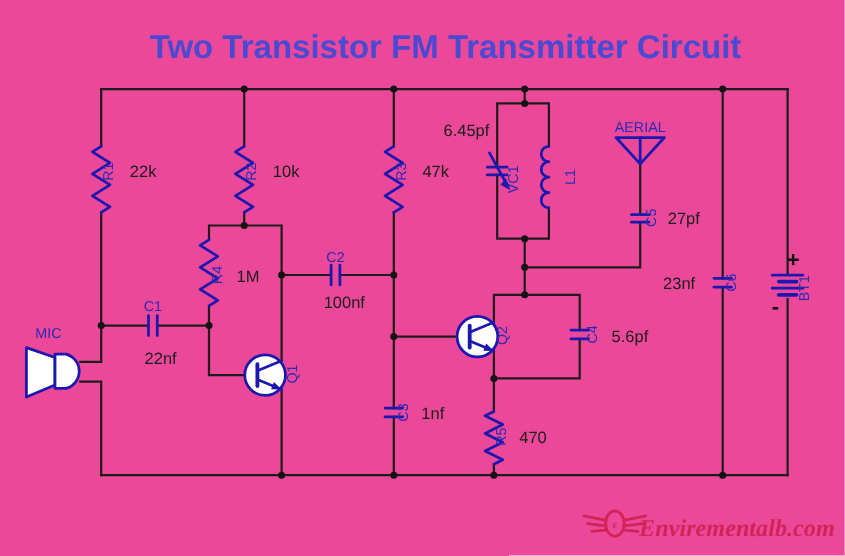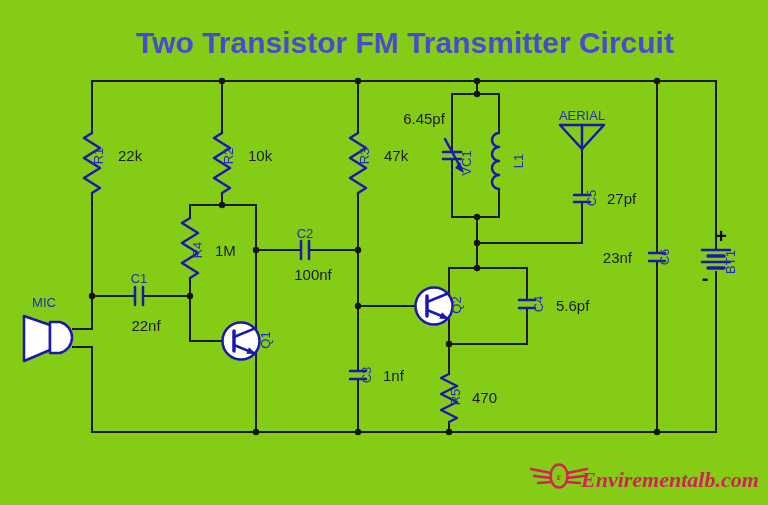--- a/index.html
+++ b/index.html
@@ -1,16 +1,16 @@
 <!DOCTYPE html>
 <html><head>
 <meta charset="utf-8">
 <style>
   html,body{margin:0;padding:0;background:#ffffff;}
-  .canvas{position:relative;width:768px;height:505px;background:#84cc16;overflow:hidden;
+  .canvas{position:relative;width:768px;height:505px;background:#ec4899;overflow:hidden;
           font-family:"Liberation Sans",sans-serif;}
   svg{display:block}
   .wire{stroke:#1c1c1c;stroke-width:2;fill:none;stroke-linecap:square}
   .comp{stroke:#1c17ae;stroke-width:2.5;fill:none;stroke-linecap:round;stroke-linejoin:round}
   .comp-thick{stroke:#1c17ae;stroke-width:3.5;fill:none;stroke-linecap:round}
   .comp-fill{fill:#1c17ae;stroke:none}
   .whitefill{fill:#ffffff}
   .dot{fill:#141414;stroke:none}
   .ref{fill:#2a2ab5;font-family:"Liberation Sans",sans-serif;font-size:13px}
   .val{fill:#1c1c1c;font-family:"Liberation Sans",sans-serif;font-size:15px}

